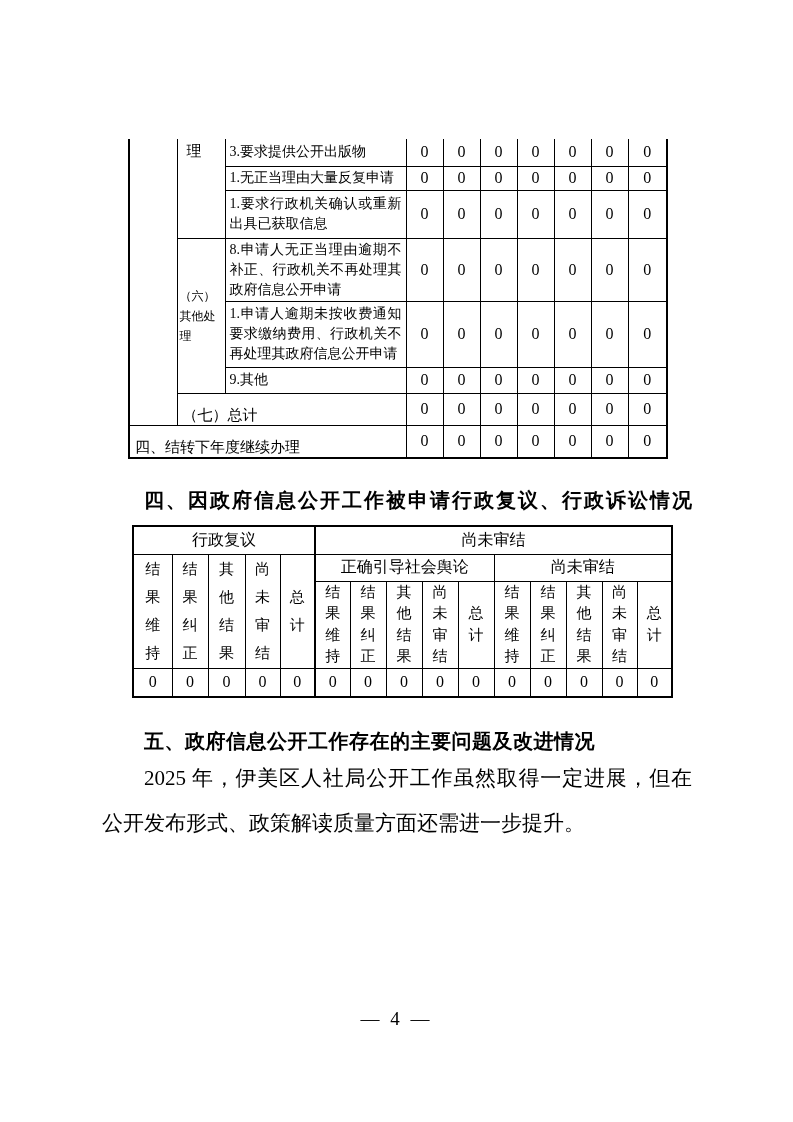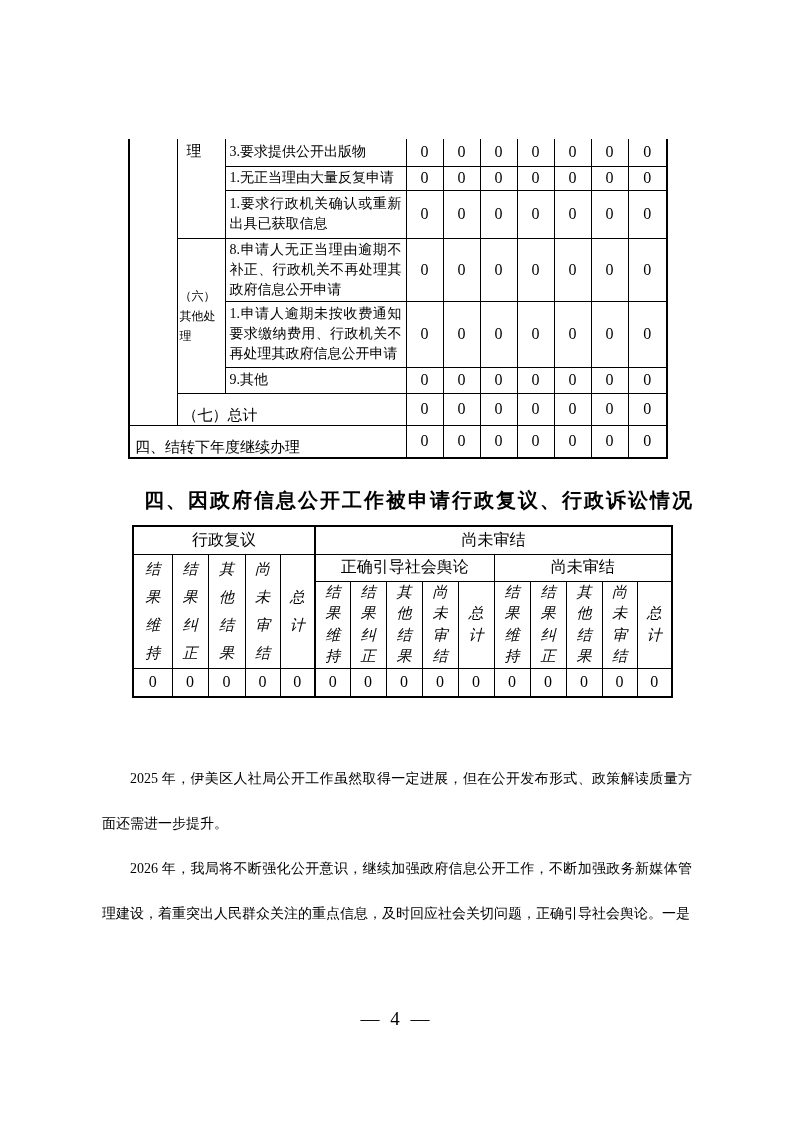--- a/index.html
+++ b/index.html
@@ -20,32 +20,32 @@
   #table1 td.tail{vertical-align:top;padding:3px 0 0 9px;font-size:15px;text-align:left;}
   #table1 td.sumrow{font-size:15px;text-align:left;padding:12px 0 0 5px;margin-left:19px;}
 
   
   #table2{left:132px;top:525px;width:539px;border:2px solid #000;}
   #table2 td.h{font-size:16px;text-align:center;}
   #table2 td.vcell{text-align:center;padding:0;}
   #table2 td.num{font-size:16px;text-align:center;}
   #table2 td.thick{border-left:2px solid #000;}
   .vt{display:inline-block;width:1.15em;word-break:break-all;
-      font-size:15px;line-height:21.5px;text-align:center;vertical-align:middle;font-style:italic;}
+      font-size:15px;line-height:21.5px;text-align:center;vertical-align:middle;}
   .vt-tall{line-height:28px;}
 
   
   .sec-title{position:absolute;left:102px;width:592px;padding-left:42px;box-sizing:border-box;
              font-family:"Liberation Sans","DejaVu Sans",sans-serif;font-weight:bold;
              font-size:20px;line-height:24px;white-space:nowrap;}
   #title4{top:488px;letter-spacing:2px;}
   #title5{top:729px;letter-spacing:0.5px;}
 
   .bodytext{position:absolute;left:102px;top:756px;width:590px;
-            font-size:14px;line-height:45px;text-align:justify;}
+            font-size:21px;line-height:45px;text-align:justify;}
   .bodytext p{margin:0;text-indent:2em;word-break:break-all;}
 
   .pagenum{position:absolute;top:1008px;left:0;width:793px;text-align:center;
            font-size:19px;letter-spacing:3px;}
 </style>
 </head>
 <body>
 
 <div class="page">
 
@@ -208,21 +208,21 @@
       <td class="num">0</td>
       <td class="num">0</td>
       <td class="num">0</td>
       <td class="num">0</td>
       <td class="num">0</td>
       <td class="num">0</td>
     </tr>
   </tbody>
     </table>
 
+  <div id="title5" class="sec-title">五、政府信息公开工作存在的主要问题及改进情况</div>
 
   <div class="bodytext">
     <p>2025 年，伊美区人社局公开工作虽然取得一定进展，但在公开发布形式、政策解读质量方面还需进一步提升。</p>
-    <p>2026 年，我局将不断强化公开意识，继续加强政府信息公开工作，不断加强政务新媒体管理建设，着重突出人民群众关注的重点信息，及时回应社会关切问题，正确引导社会舆论。一是</p>
   </div>
 
   <div class="pagenum">— 4 —</div>
 
 </div>
 
 </body></html>

